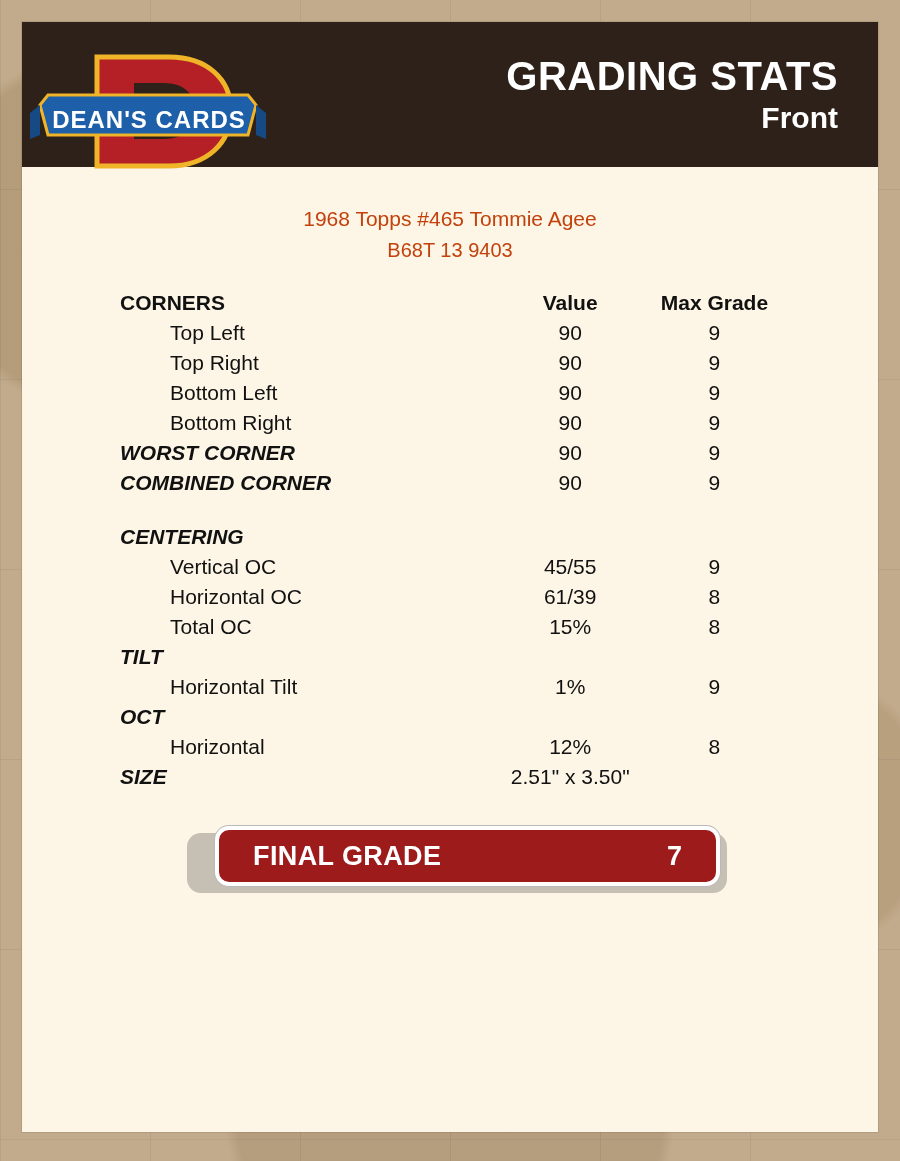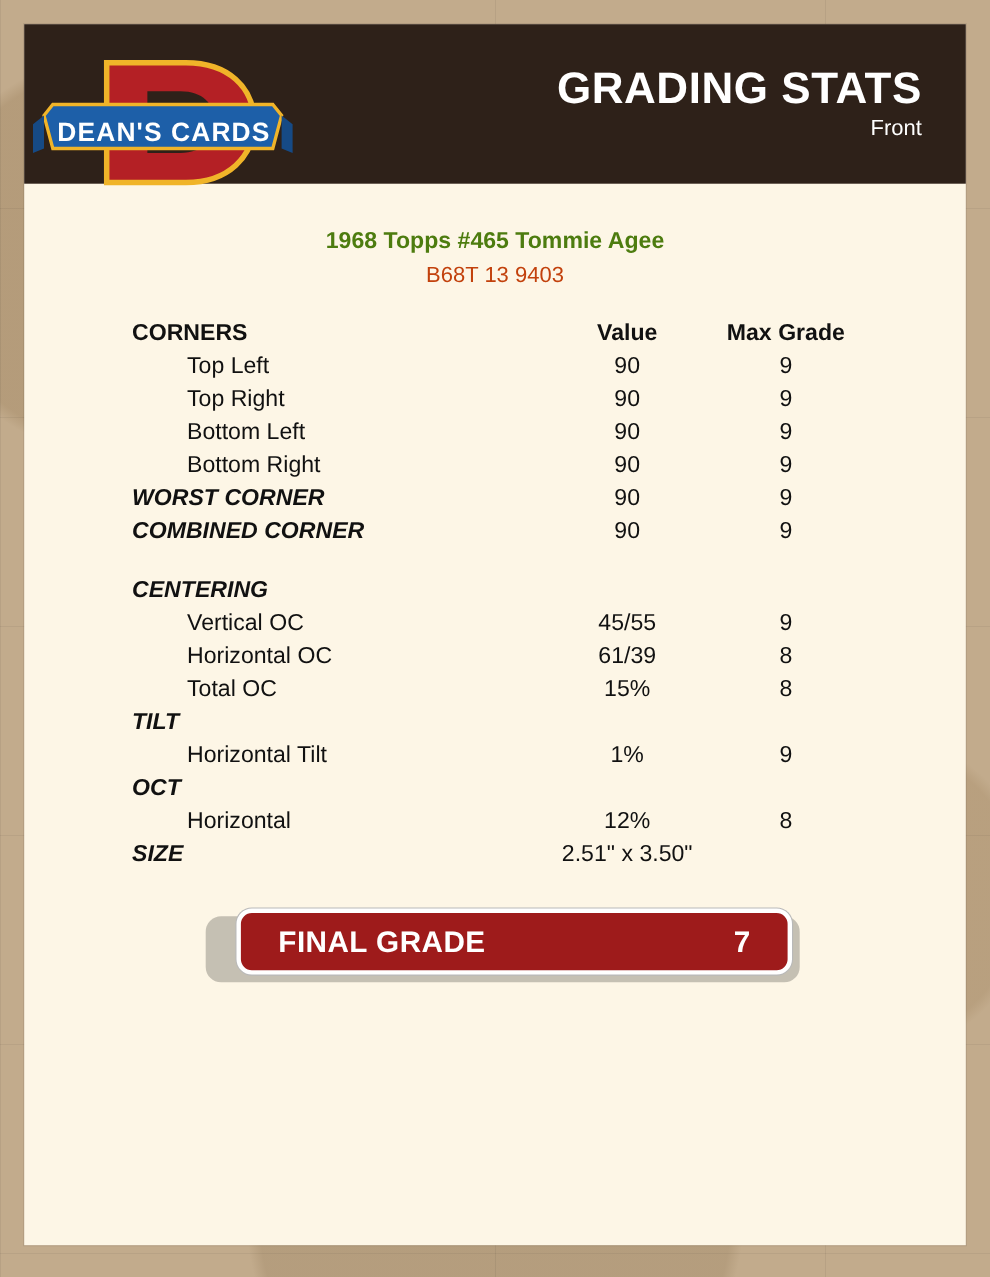--- a/index.html
+++ b/index.html
@@ -56,32 +56,32 @@
     color: #ffffff;
     padding-right: 40px;
   }
   .header-title {
     font-size: 40px;
     font-weight: bold;
     letter-spacing: 0.5px;
     line-height: 1.05;
   }
   .header-sub {
-    font-size: 20px;
-    font-weight: normal;
+    font-size: 30px;
+    font-weight: bold;
     margin-top: 4px;
   }
   .content {
     padding: 0 0 0 0;
   }
   .card-title {
     text-align: center;
     font-size: 21px;
-    font-weight: bold;
-    color: #4d7c0f;
+    font-weight: normal;
+    color: #c2410c;
     margin-top: 40px;
   }
   .card-sub {
     text-align: center;
     font-size: 20px;
     color: #c2410c;
     margin-top: 8px;
   }
   table.stats {
     margin: 26px auto 0 auto;

